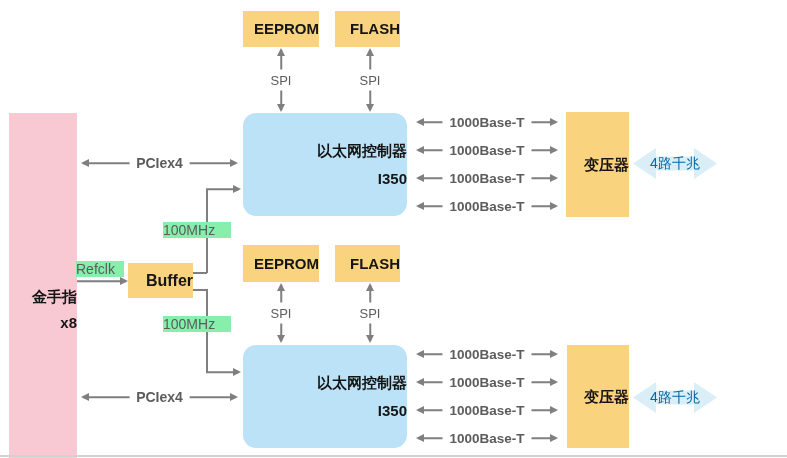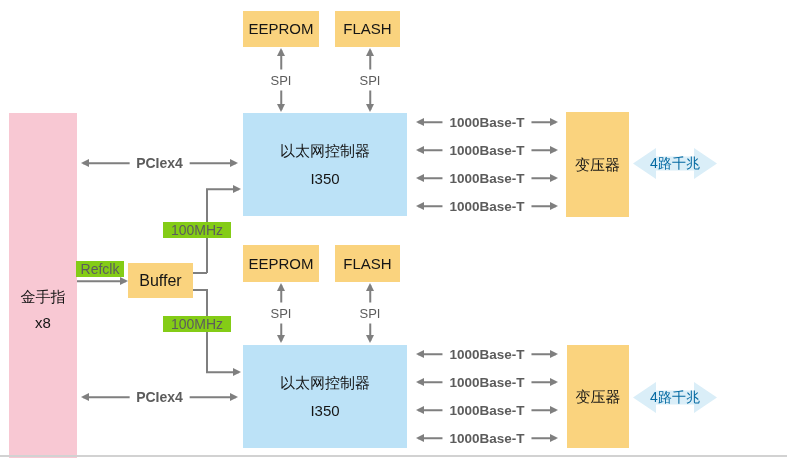--- a/index.html
+++ b/index.html
@@ -9,25 +9,25 @@
     --pink:#F8C8D3;
     --yellow:#FAD37E;
     --blue:#BCE2F7;
     --lavender:#D5DDF3;
     --fatarrow:#DAEEF8;
   }
   html,body{margin:0;padding:0;background:#fff;}
   body{font-family:"Liberation Sans","DejaVu Sans",sans-serif;}
   .canvas{position:relative;width:787px;height:458px;background:#fff;overflow:hidden;}
 
-  .block{position:absolute;display:flex;flex-direction:column;align-items:center;justify-content:center;
-         font-weight:normal;color:var(--blocktext);font-size:15px;line-height:26px;text-align:center;}
+  .block{position:absolute;display:flex;flex-direction:column;align-items:flex-end;justify-content:center;
+         font-weight:bold;color:var(--blocktext);font-size:15px;line-height:26px;text-align:center;}
   .block.pink{background:var(--pink);}
   .block.yellow{background:var(--yellow);}
-  .block.blue{background:var(--blue);}
+  .block.blue{background:var(--blue);border-radius:13px;}
   .block.lavender{background:var(--lavender);}
 
   .harrow{position:absolute;}
   .harrow .hline{position:absolute;left:2px;right:2px;top:50%;height:1.5px;transform:translateY(-50%);background:var(--line);}
   .harrow .ah-l{position:absolute;left:0;top:50%;transform:translateY(-50%);width:0;height:0;border-style:solid;
                 border-width:4.5px 8px 4.5px 0;border-color:transparent var(--line) transparent transparent;}
   .harrow .ah-r{position:absolute;right:0;top:50%;transform:translateY(-50%);width:0;height:0;border-style:solid;
                 border-width:4.5px 0 4.5px 8px;border-color:transparent transparent transparent var(--line);}
   .harrow .clabel{position:absolute;left:50%;top:50%;transform:translate(-50%,-50%);background:#fff;
                   padding:0 7px;white-space:nowrap;color:var(--label);font-size:13.5px;font-weight:bold;}
@@ -35,21 +35,21 @@
   .varrow{position:absolute;}
   .varrow .vline{position:absolute;top:2px;bottom:2px;left:50%;width:1.5px;transform:translateX(-50%);background:var(--line);}
   .varrow .ah-u{position:absolute;top:0;left:50%;transform:translateX(-50%);width:0;height:0;border-style:solid;
                 border-width:0 4.5px 8px 4.5px;border-color:transparent transparent var(--line) transparent;}
   .varrow .ah-d{position:absolute;bottom:0;left:50%;transform:translateX(-50%);width:0;height:0;border-style:solid;
                 border-width:8px 4.5px 0 4.5px;border-color:var(--line) transparent transparent transparent;}
   .varrow .clabel{position:absolute;left:50%;top:50%;transform:translate(-50%,-50%);background:#fff;
                   padding:3px 1px;white-space:nowrap;color:var(--label);font-size:13px;}
 
   .seg{position:absolute;background:var(--line);}
-  .freelabel{position:absolute;color:var(--label);font-size:14px;text-align:center;background:#84cc16;white-space:nowrap;}
+  .freelabel{position:absolute;color:var(--label);font-size:14px;background:#86efac;white-space:nowrap;}
 
   .fat{position:absolute;}
   .fat svg{display:block;}
   .fat .fatlabel{position:absolute;left:50%;top:50%;transform:translate(-50%,-50%);
                  color:#0369a1;font-size:14px;white-space:nowrap;}
 
   .bottom-rule{position:absolute;left:0;top:455px;width:787px;height:1.5px;background:#d2d2d2;}
 </style>
 </head>
 <body>

